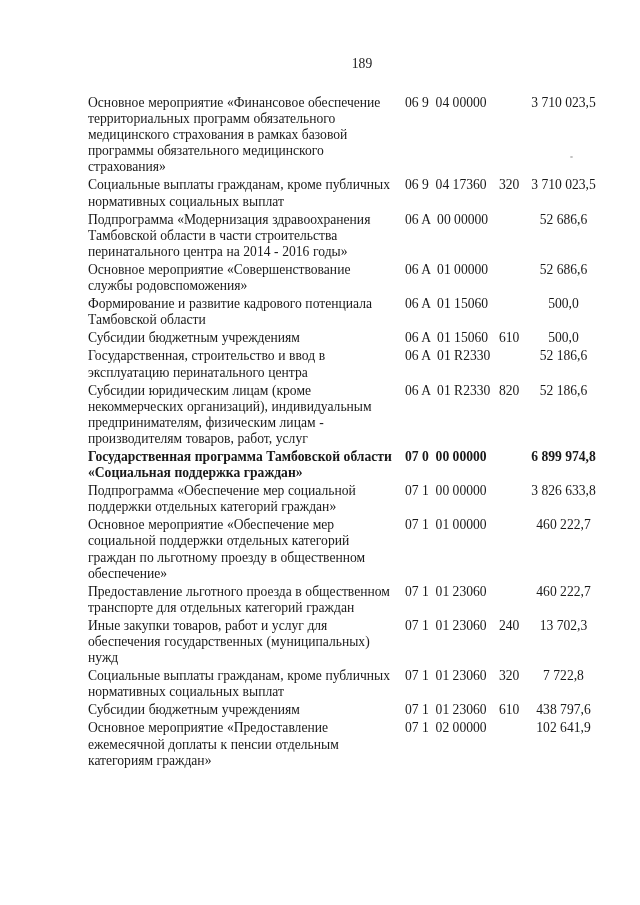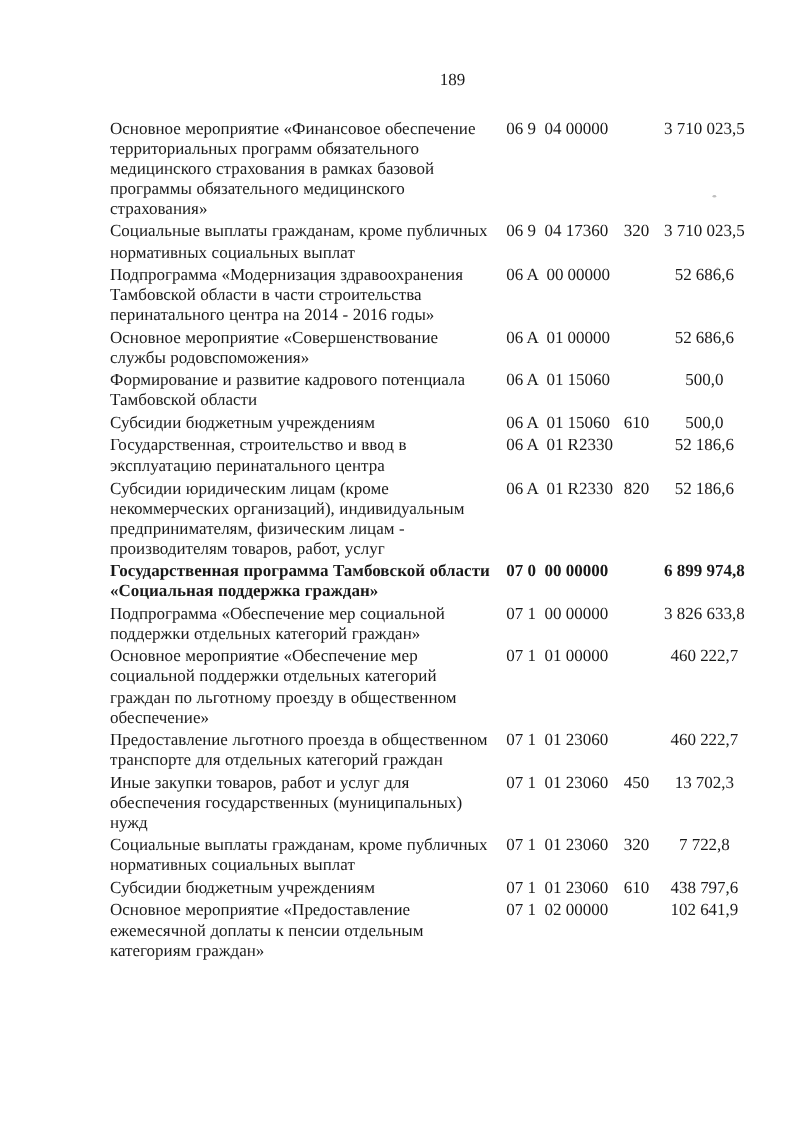--- a/index.html
+++ b/index.html
@@ -152,21 +152,21 @@
         </tr>
         <tr>
           <td class="name">Предоставление льготного проезда в общественном транспорте для отдельных категорий граждан</td>
           <td class="code">07 1  01 23060</td>
           <td class="vr"></td>
           <td class="amount">460 222,7</td>
         </tr>
         <tr>
           <td class="name">Иные закупки товаров, работ и услуг для обеспечения государственных (муниципальных) нужд</td>
           <td class="code">07 1  01 23060</td>
-          <td class="vr">450</td>
+          <td class="vr">240</td>
           <td class="amount">13 702,3</td>
         </tr>
         <tr>
           <td class="name">Социальные выплаты гражданам, кроме публичных нормативных социальных выплат</td>
           <td class="code">07 1  01 23060</td>
           <td class="vr">320</td>
           <td class="amount">7 722,8</td>
         </tr>
         <tr>
           <td class="name">Субсидии бюджетным учреждениям</td>

